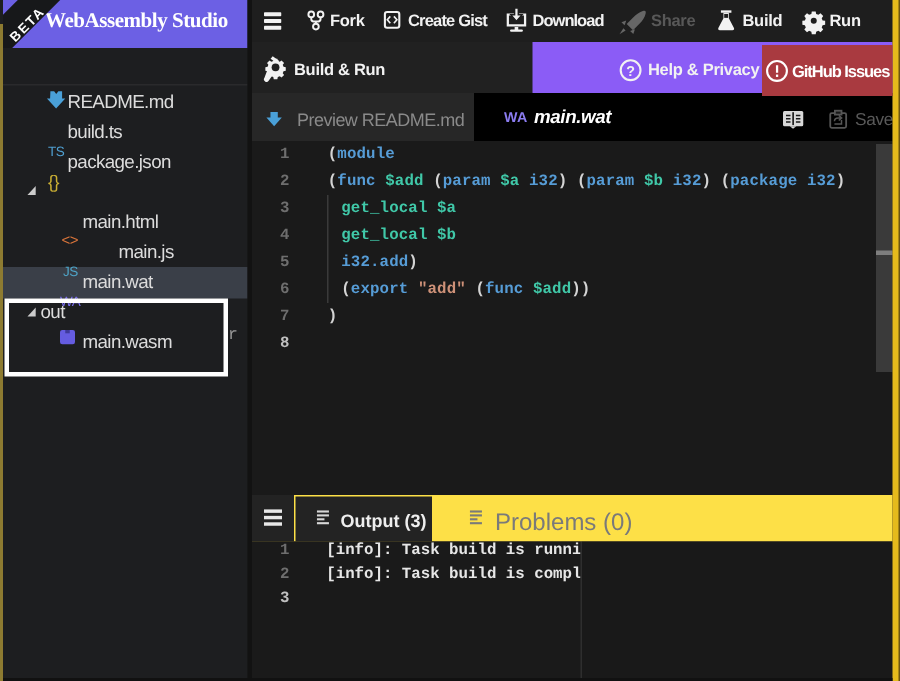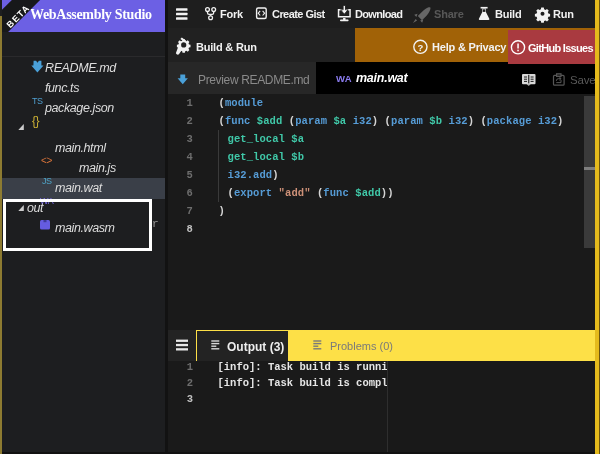--- a/index.html
+++ b/index.html
@@ -14,38 +14,38 @@
   #phead { left:2px; top:0; width:163px; height:32px; background:#6c60e4; overflow:hidden; }
   #phead .title { position:absolute; left:28px; top:7px; color:#fff; white-space:nowrap;
     font-family:"Liberation Serif", serif; font-size:14px; font-weight:bold; letter-spacing:-0.3px; }
   #band { position:absolute; left:-22.6px; top:2.4px; width:70px; height:20px;
     background:#17181a; transform:rotate(-45deg); }
   #band span { position:absolute; left:0; top:10.5px; width:100%; text-align:center;
     color:#fff; font-size:9px; font-weight:bold; letter-spacing:1.2px; }
 
   .treerow { position:absolute; left:0; width:165px; height:20px; line-height:20px;
     color:#dcdcdc; font-size:12.5px; letter-spacing:-0.4px; }
-  .treerow .lbl { position:absolute; top:0; white-space:nowrap;font-style:italic; }
+  .treerow .lbl { position:absolute; top:0; white-space:nowrap; }
   .ticon { position:absolute; font-size:9px; font-weight:normal; top:13px; line-height:20px; }
   #selrow { left:0; top:178px; width:165px; height:21px; background:#3a3f48; }
   #whitebox { left:3px; top:199px; width:149px; height:52px; border:3px solid #ffffff; }
 
   
   #vseam { left:165px; top:0; width:3px; height:454px; background:#121212; }
   #leftedge { left:0; top:16px; width:2px; height:438px; background:#8d7b31; }
   #rightedge { left:595px; top:0; width:5px; height:454px; background:#e5ba1c; }
   #rightedge i { position:absolute; right:0; top:0; width:1px; height:454px; background:#6b5410; }
   #bottomedge { left:2px; top:452px; width:593px; height:2px; background:#111; }
 
   
   #row1 { left:168px; top:0; width:427px; height:28px; background:#1e1e1e; color:#f2f2f2; }
   .tbtxt { position:absolute; top:8px; font-size:11px; font-weight:600; letter-spacing:-0.2px;
     white-space:nowrap;text-align:right; }
   .dim { color:#585858; }
-  #row2 { left:168px; top:28px; width:427px; height:34px; background:#a16207; color:#f2f2f2; }
+  #row2 { left:168px; top:28px; width:427px; height:34px; background:#8b5cf6; color:#f2f2f2; }
   #brtab { position:absolute; left:0; top:0; width:187px; height:34px; background:#212121; }
   #ghbtn { left:508px; top:30px; width:87px; height:34px; background:#a93a40; z-index:5; }
   #ghbtn span { position:absolute; left:20px; top:12px; font-size:11px; font-weight:600;
     letter-spacing:-0.7px; color:#fff; white-space:nowrap; }
 
   
   #tabbar { left:168px; top:62px; width:427px; height:32px; background:#000000; }
   #prevtab { position:absolute; left:0; top:0; width:148px; height:32px; background:#272727; }
   #prevtab .t { position:absolute; left:30px; top:11px; font-size:12px; color:#8a8a8a; white-space:nowrap; letter-spacing:-0.35px; }
   #wattab { position:absolute; left:162px; top:0; width:96px; height:32px; }
@@ -63,21 +63,21 @@
   #indent { position:absolute; left:50px; top:36px; width:1px; height:72px; background:#3a3a3a; }
   #sbar { left:584px; top:96px; width:11px; height:152px; background:#3a3a3a; }
   #sbar .mark { position:absolute; left:0; top:71px; width:11px; height:2.5px; background:#7e7e7e; }
 
   
   #pstrip { left:168px; top:330px; width:427px; height:31px; background:#fde047; }
   #hamblock { position:absolute; left:0; top:0; width:28px; height:31px; background:#232323; }
   #outtab { position:absolute; left:29px; top:1px; width:91px; height:30px; background:#232323; }
   #outtab .t { position:absolute; left:30px; top:9px; font-size:12px; font-weight:600; color:#eeeeee; white-space:nowrap; }
   #probtab { position:absolute; left:120px; top:1px; width:130px; height:30px; }
-  #probtab .t { position:absolute; left:42px; top:9px; font-size:11px; color:#7a7a7a; white-space:nowrap; }
+  #probtab .t { position:absolute; left:42px; top:9px; font-size:16px; color:#7a7a7a; white-space:nowrap; }
   #outarea { left:168px; top:361px; width:219px; height:93px; background:#1a1a1a; overflow:hidden;
     font-family:"Liberation Mono", monospace; font-size:10.5px; font-weight:bold; }
   #outarea .ln { width:25px; font-weight:bold; line-height:16px; height:16px; }
   #outarea .cl { left:49.5px; color:#e6e6e6; line-height:16px; height:16px; }
   #outseam { left:387px; top:361px; width:1px; height:93px; background:#2e2e2e; }
   #outright { left:388px; top:361px; width:207px; height:93px; background:#191919; }
 </style>
 </head>
 <body>
 <div id="stage">
@@ -102,21 +102,21 @@
     <path d="M18.3 211 h5.5 v-6 z" fill="#cccccc"></path>
 
     <rect x="40" y="220" width="10" height="9.5" rx="1.5" fill="#655ce0"></rect>
     <rect x="43.5" y="220" width="3" height="2.2" fill="#3f3a9a"></rect>
   </svg>
   <div class="treerow" style="top:58px;">
       <span class="lbl" style="left:45px;">README.md</span>
     </div>
   <div class="treerow" style="top:78px;">
       <span class="ticon" style="left:32px;color:#4f9fd0;">TS</span>
-      <span class="lbl" style="left:45px;">func.ts</span>
+      <span class="lbl" style="left:45px;">build.ts</span>
     </div>
   <div class="treerow" style="top:98px;">
       <span class="ticon" style="left:32px;color:#cbb034;font-size:12px;">{}</span>
       <span class="lbl" style="left:45px;">package.json</span>
     </div>
   <div class="treerow" style="top:138px;">
       <span class="ticon" style="left:41px;color:#d9743a;font-size:10px;">&lt;&gt;</span>
       <span class="lbl" style="left:55px;">main.html</span>
     </div>
   <div class="treerow" style="top:158px;">

